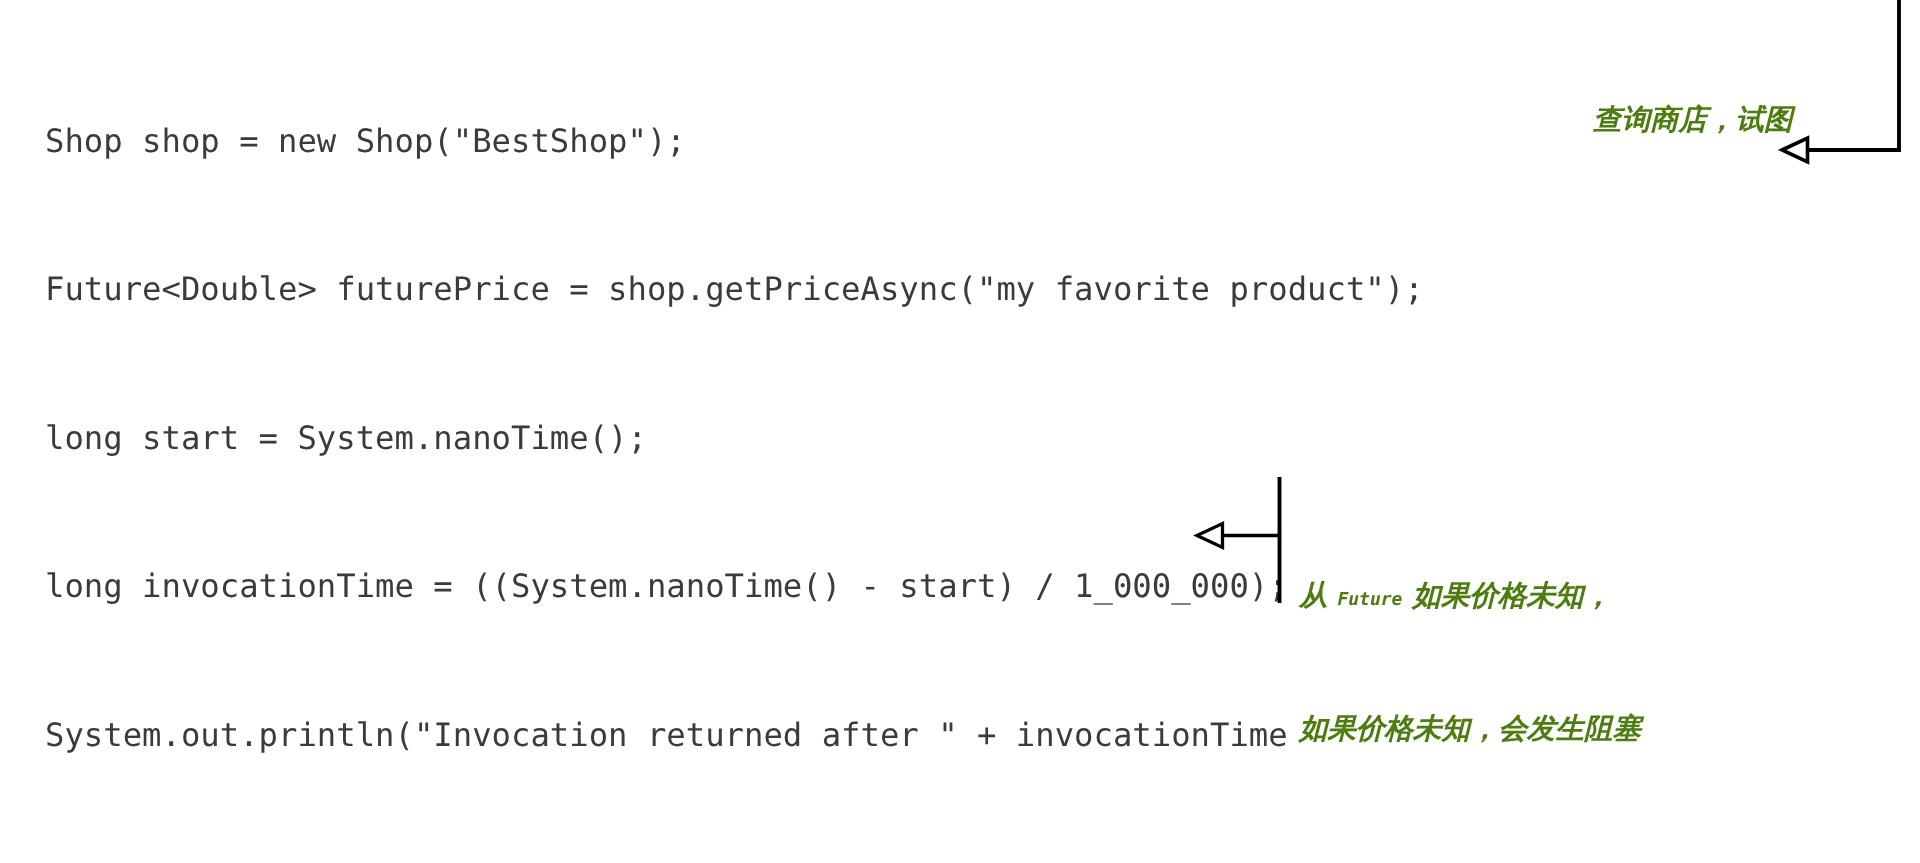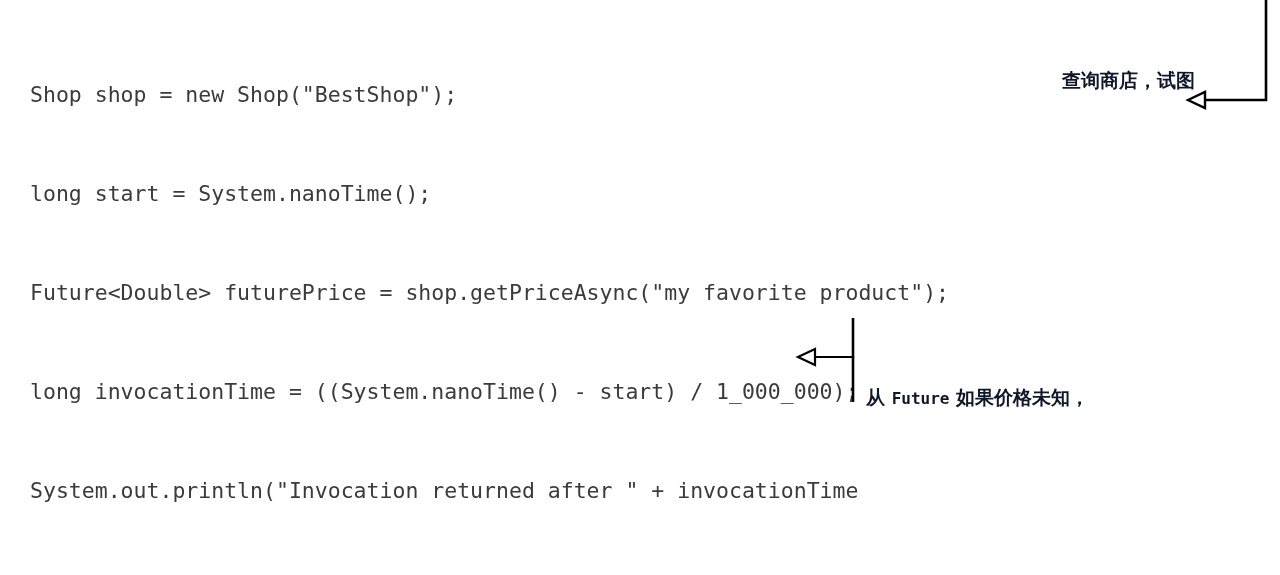--- a/index.html
+++ b/index.html
@@ -34,27 +34,28 @@
     height: 33px;
   }
 
   
   .annotation {
     position: absolute;
     font-family: "DejaVu Sans", "Liberation Sans", sans-serif;
     font-weight: bold;
     font-size: 19px;
     line-height: 29px;
-    color: #0f172a;
+    color: #4d7c0f;
     white-space: pre;
+    font-style: italic;
   }
   .annotation .mono {
     font-family: "DejaVu Sans Mono", "Liberation Mono", monospace;
     font-weight: bold;
-    font-size: 16px;
+    font-size: 12px;
   }
   #annotation-1 {
     left: 1062px;
     top: 8px;
     text-align: left;
   }
   #annotation-2 {
     left: 866px;
     top: 325px;
     text-align: left;
@@ -68,22 +69,22 @@
   #leader-1 { left: 1180px; top: -4px; }
   #leader-2 { left: 790px; top: 312px; }
 </style>
 </head>
 <body>
 
 <div id="page">
 
   <div id="code-listing">
     <div class="line">Shop shop = new Shop("BestShop");</div>
+    <div class="line">Future&lt;Double&gt; futurePrice = shop.getPriceAsync("my favorite product");</div>
     <div class="line">long start = System.nanoTime();</div>
-    <div class="line">Future&lt;Double&gt; futurePrice = shop.getPriceAsync("my favorite product");</div>
     <div class="line">long invocationTime = ((System.nanoTime() - start) / 1_000_000);</div>
     <div class="line">System.out.println("Invocation returned after " + invocationTime</div>
     <div class="line">                                    + " msecs");</div>
     
     
     
     
     
     
     
@@ -98,20 +99,21 @@
   </div>
 
   <svg id="leader-1" class="leader" width="100" height="115" viewBox="0 0 100 115">
 
     <path d="M 86 0 L 86 104 L 22 104" fill="none" stroke="#000000" stroke-width="2.6" stroke-linecap="square"></path>
     <polygon points="8,104 25,96 25,112" fill="#ffffff" stroke="#000000" stroke-width="2.4" stroke-linejoin="miter"></polygon>
   </svg>
 
   <div id="annotation-2" class="annotation">
     <div><span>从 </span><span class="mono">Future</span><span> 如果价格未知，</span></div>
+    <div>如果价格未知，会发生阻塞</div>
   </div>
 
   <svg id="leader-2" class="leader" width="110" height="100" viewBox="0 0 110 100">
 
     <path d="M 63 6 L 63 90" fill="none" stroke="#000000" stroke-width="2.6" stroke-linecap="butt"></path>
 
     <path d="M 63 45 L 22 45" fill="none" stroke="#000000" stroke-width="2.2" stroke-linecap="square"></path>
     <polygon points="8,45 25,37 25,53" fill="#ffffff" stroke="#000000" stroke-width="2.2" stroke-linejoin="miter"></polygon>
   </svg>
 

